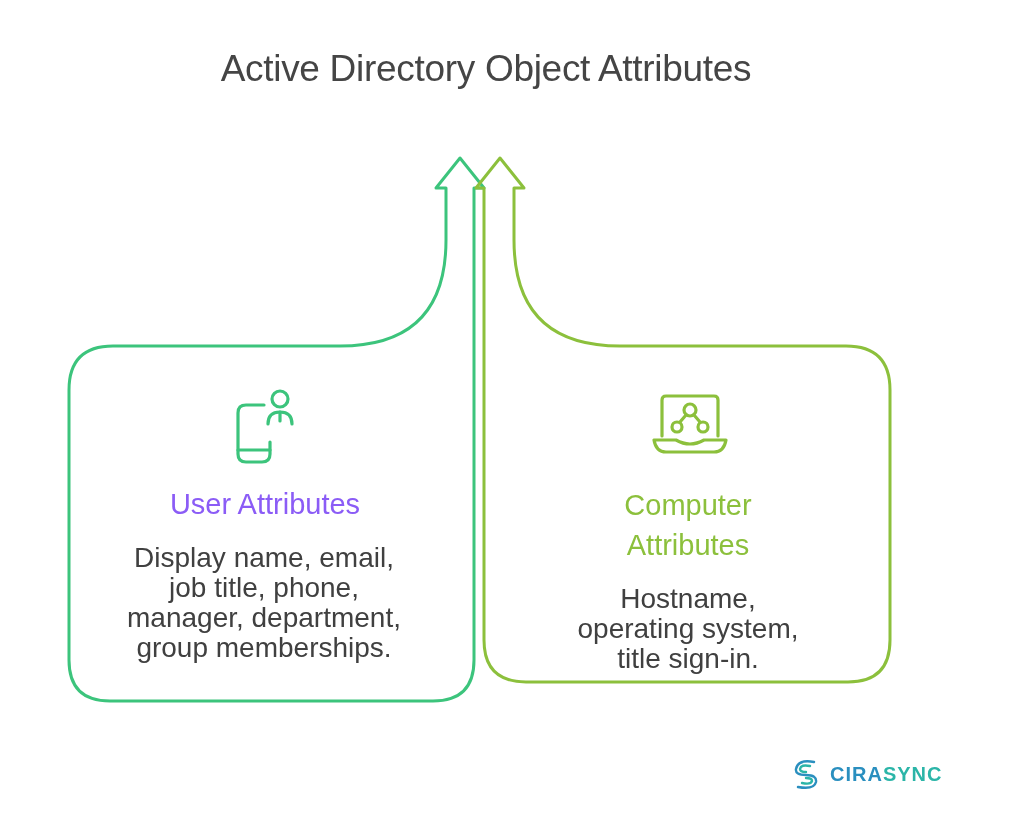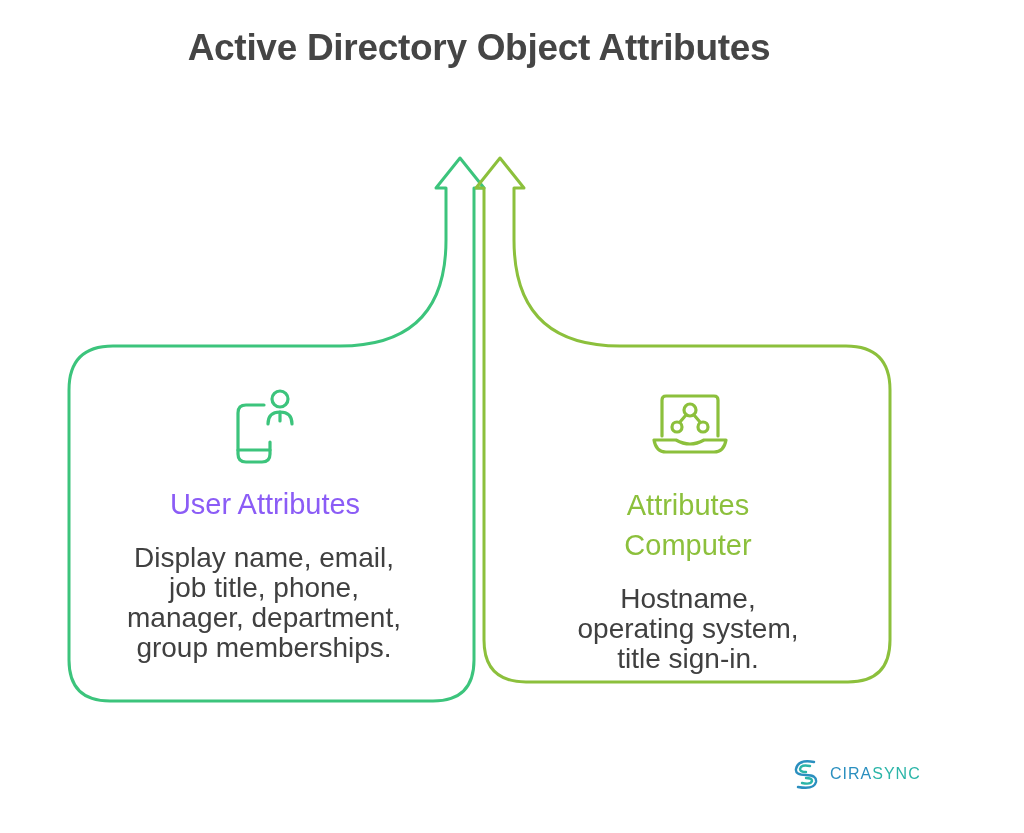--- a/index.html
+++ b/index.html
@@ -1,23 +1,23 @@
 <!DOCTYPE html>
 <html><head>
 <meta charset="utf-8">
 <style>
   html, body { margin: 0; padding: 0; background: #ffffff; }
   body { width: 1024px; height: 833px; position: relative; overflow: hidden; font-family: "Liberation Sans", sans-serif; }
-  .title { position: absolute; top: 27px; left: 0; width: 958px; text-align: center; font-size: 37px; font-weight: bold; color: #454545; letter-spacing: -0.3px; }
+  .title { position: absolute; top: 48px; left: 0; width: 958px; text-align: center; font-size: 37px; font-weight: normal; color: #454545; letter-spacing: -0.3px; padding-left: 7px; }
   svg.shapes { position: absolute; left: 0; top: 0; }
   .icon { position: absolute; }
   .heading { position: absolute; text-align: center; font-size: 29px; line-height: 40px; }
   .desc { position: absolute; text-align: center; font-size: 28px; line-height: 30px; color: #404040; }
   .logo { position: absolute; left: 790px; top: 757px; display: flex; align-items: center; gap: 8px; }
-  .logo-text { font-size: 16px; font-weight: normal; letter-spacing: 1px; }
+  .logo-text { font-size: 20px; font-weight: bold; letter-spacing: 1px; }
   .logo-text .a { color: #2a8fbf; }
   .logo-text .b { color: #2bb5a8; }
 </style>
 </head>
 <body>
 
 <div class="title">Active Directory Object Attributes</div>
 
 <svg class="shapes" width="1024" height="833">
 
@@ -52,22 +52,22 @@
     <circle cx="53" cy="33" r="5"></circle>
     <line x1="36" y1="21" x2="30" y2="28"></line>
     <line x1="44" y1="21" x2="50" y2="28"></line>
   </g>
 </svg>
 
 <div class="heading" style="left:120px;top:484px;width:290px;color:#8b5cf6;">User Attributes</div>
 <div class="desc" style="left:118px;top:543px;width:292px;">Display name, email, job title, phone, manager, department, group memberships.</div>
 
 <div class="heading" style="left:540px;top:485px;width:296px;color:#8cc03c;">
+  <div>Computer</div>
   <div>Attributes</div>
-  <div>Computer</div>
 </div>
 <div class="desc" style="left:560px;top:584px;width:256px;">Hostname, operating system, title sign-in.</div>
 
 <div class="logo">
   <svg width="32" height="34" viewBox="0 0 32 34">
     <g fill="none" stroke-width="2.4" stroke-linecap="round">
       <path d="M 24 5 Q 8 2 6 12 Q 5 18 16 18 Q 27 18 26 25 Q 24 33 8 30" stroke="#2a8fbf"></path>
       <path d="M 20 9 Q 11 7 10 12 Q 10 15 16 15" stroke="#2bb5a8"></path>
       <path d="M 16 21 Q 22 21 22 24 Q 21 28 12 26" stroke="#2bb5a8"></path>
     </g>

